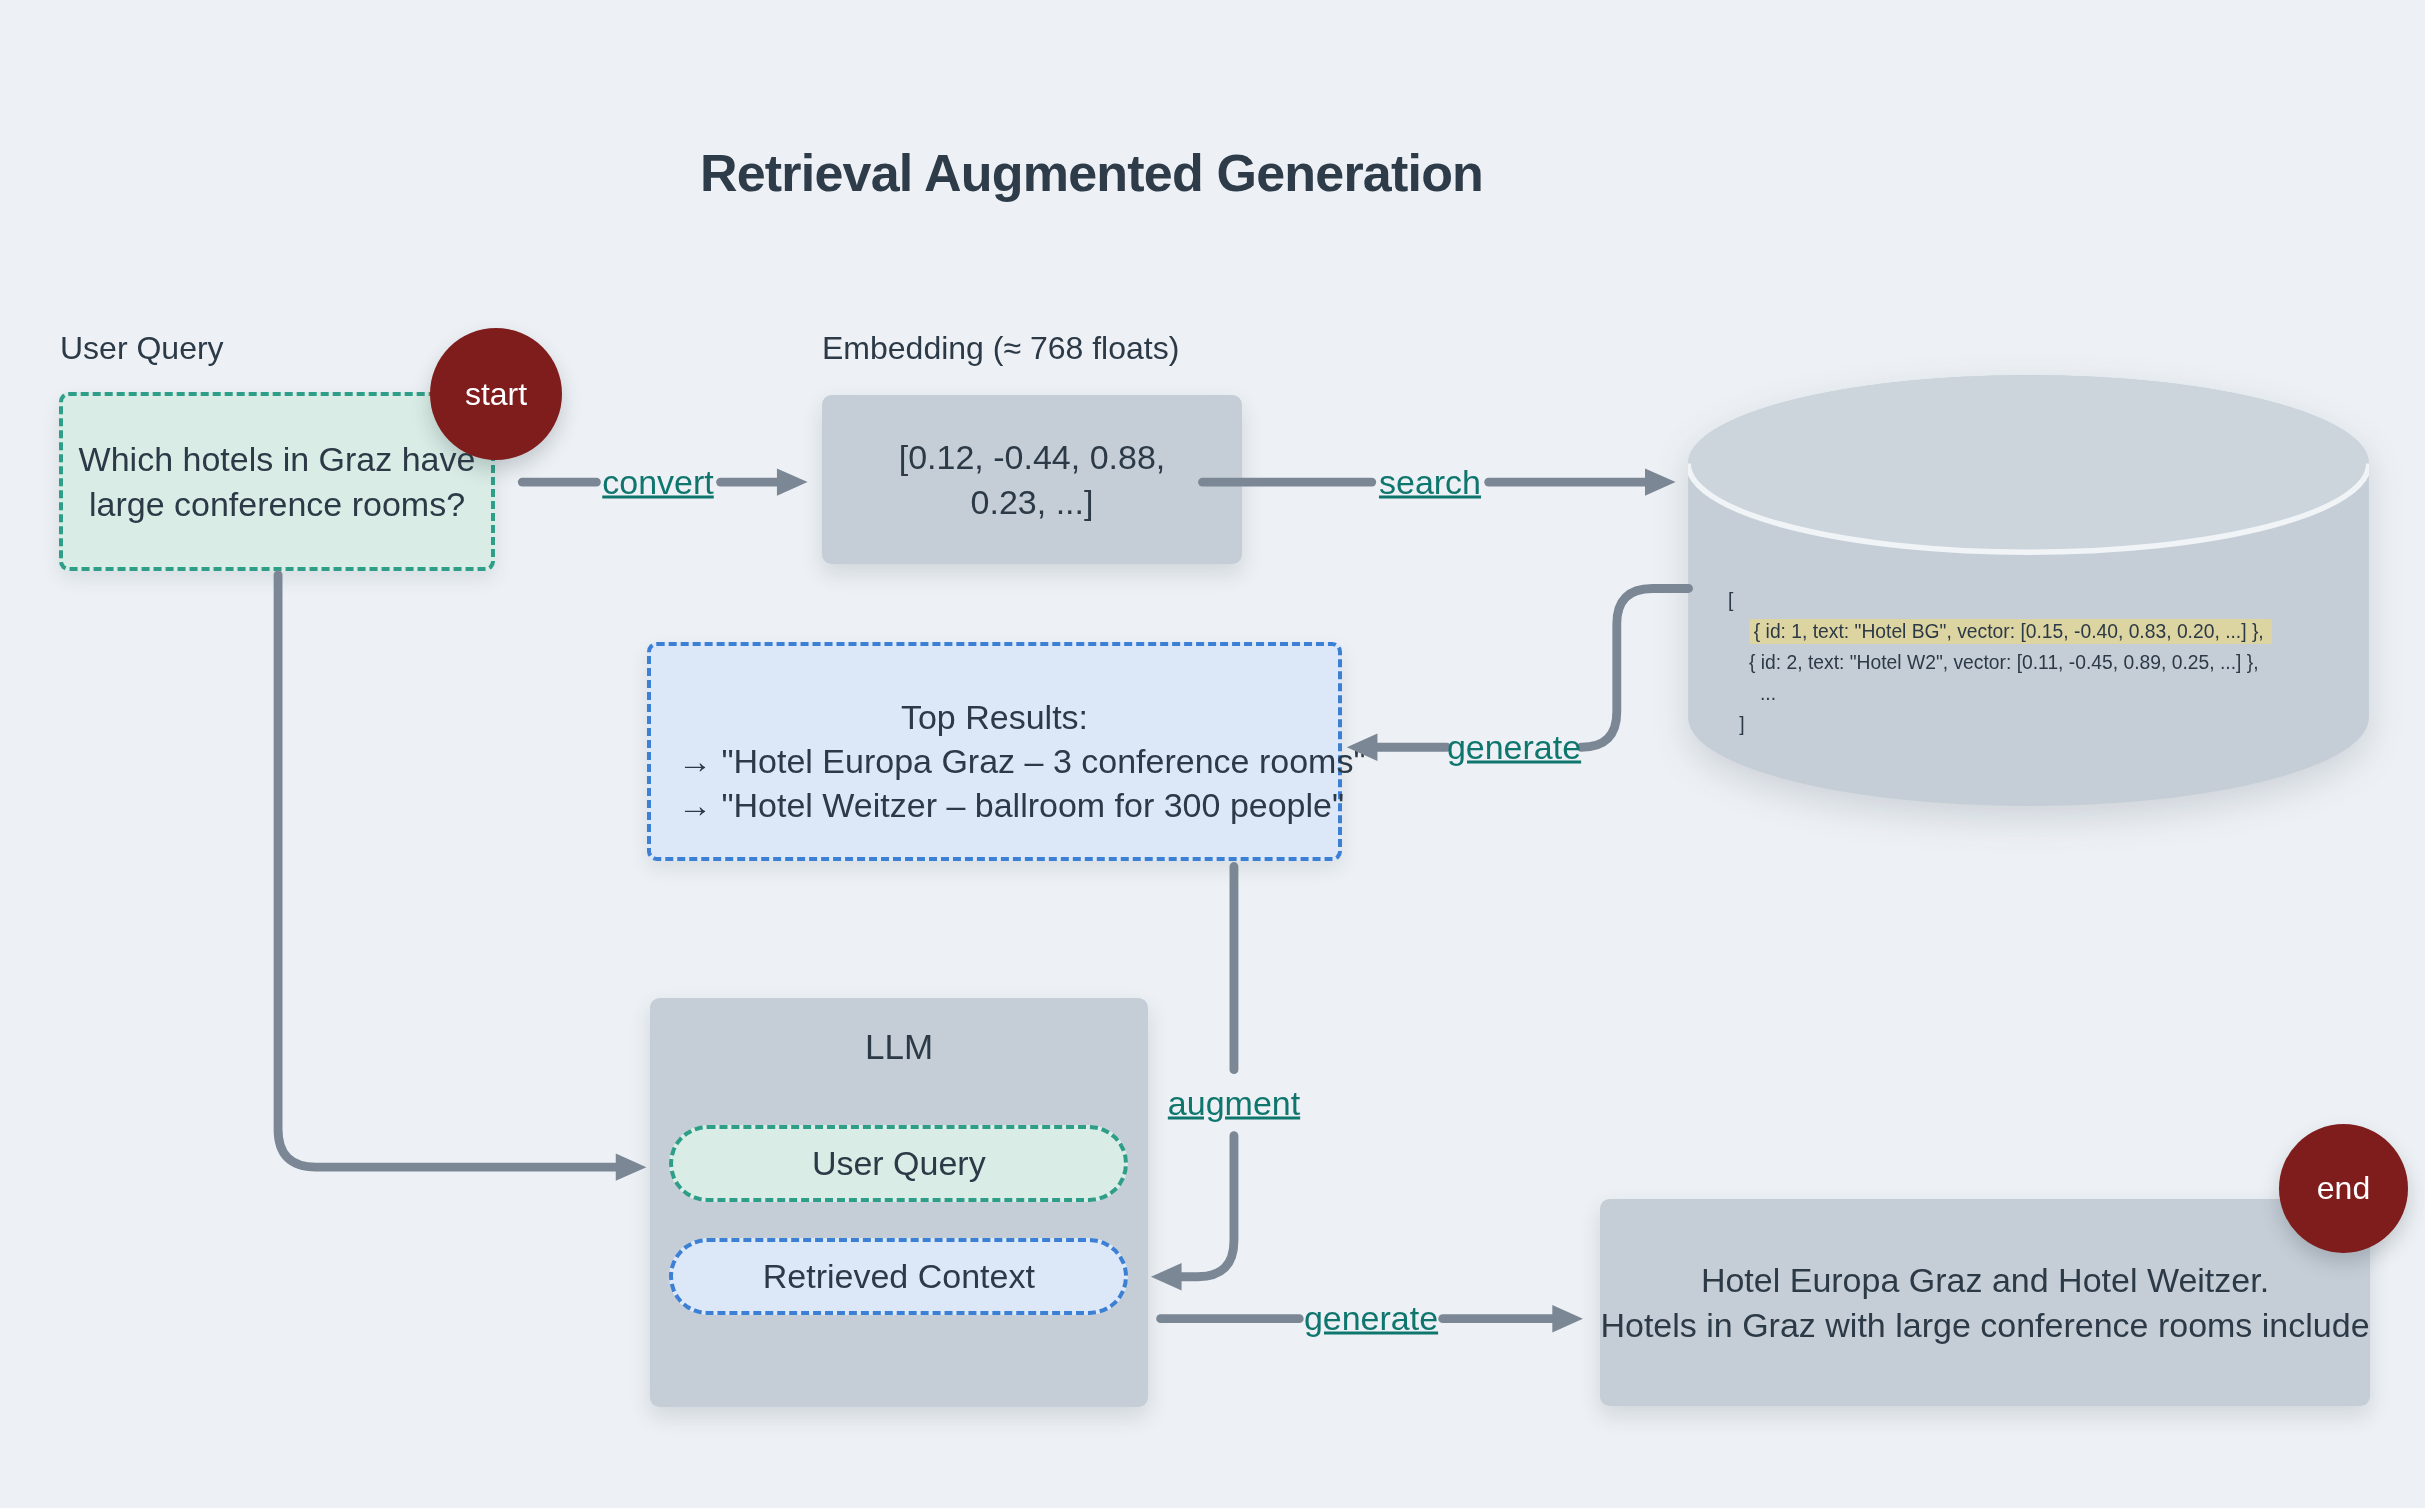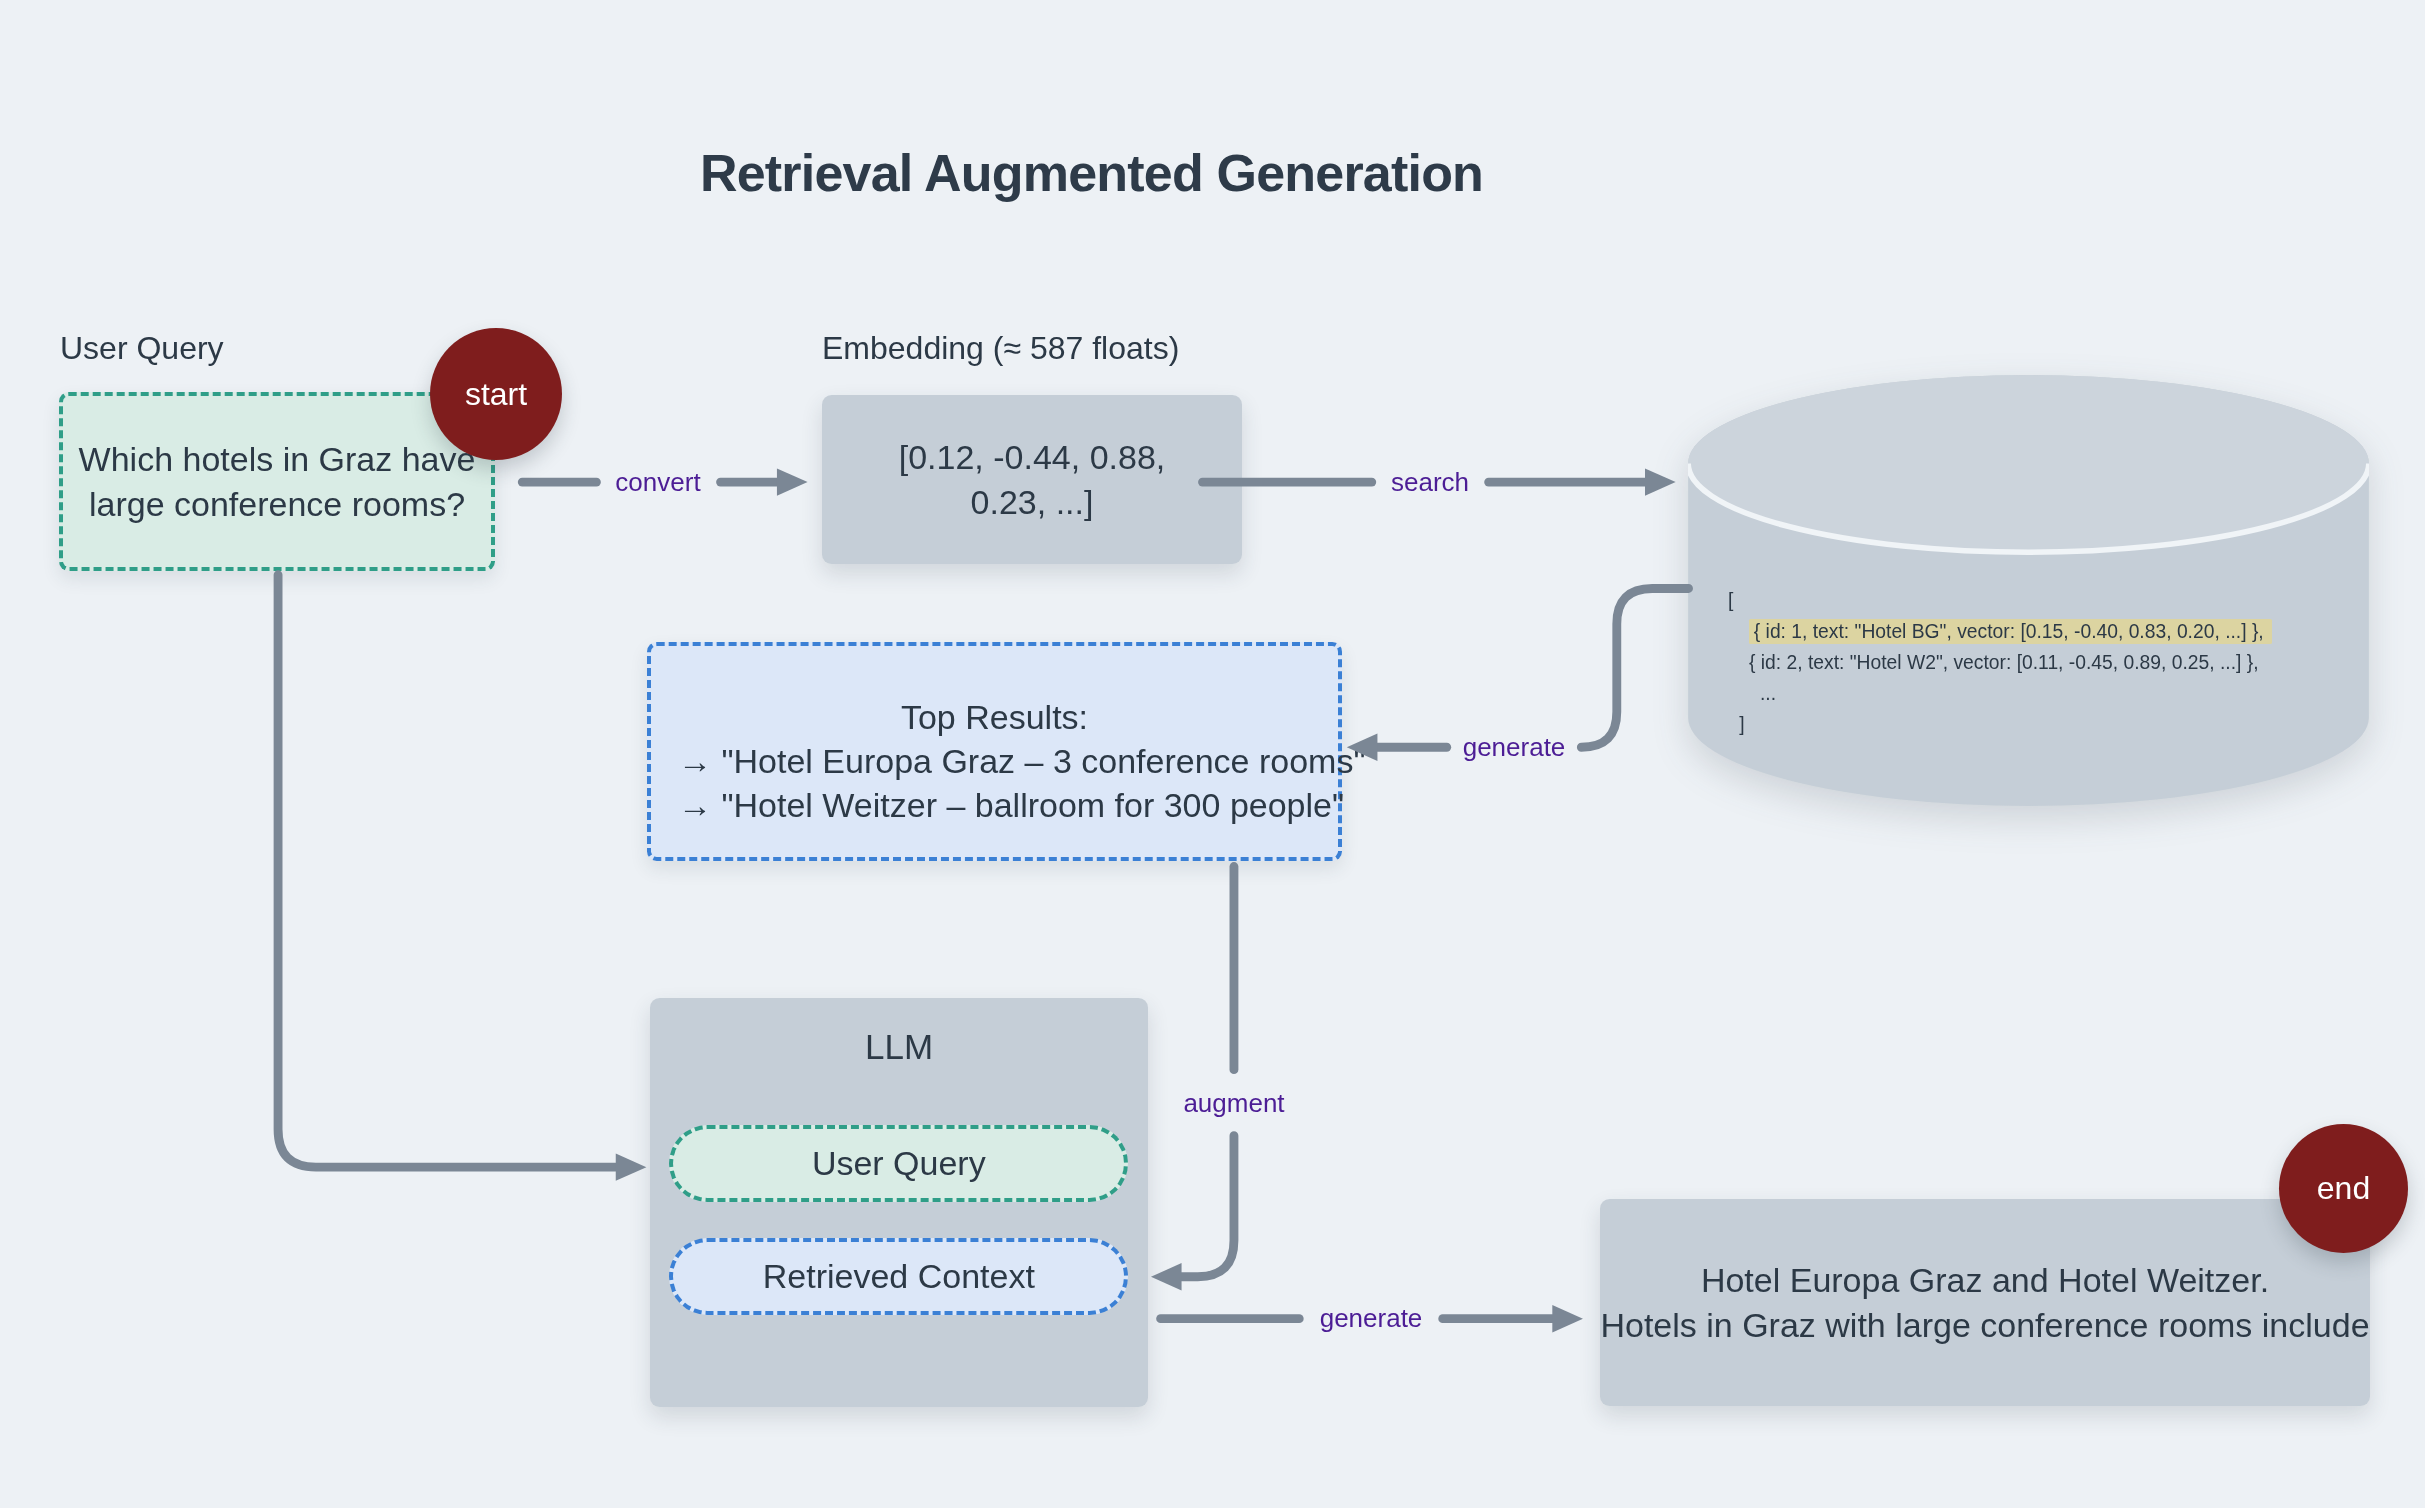--- a/index.html
+++ b/index.html
@@ -25,21 +25,21 @@
     width:100%;height:100%;font-size:34px;font-weight:500;line-height:45px;text-align:center;
   }
   .circle{
     position:absolute;border-radius:50%;background:#7f1d1d;color:#ffffff;
     display:flex;align-items:center;justify-content:center;
     font-size:32px;font-weight:500;z-index:7;
     box-shadow:0 9.7px 19.3px rgba(44,57,70,.22);
   }
   .edge-label{
     position:absolute;transform:translate(-50%,-50%);
-    font-size:26px;font-weight:500;color:#4c1d95;white-space:nowrap;z-index:6;
+    font-size:34px;font-weight:500;color:#0f766e;white-space:nowrap;z-index:6;text-decoration:underline;
   }
   #edges{position:absolute;left:0;top:0;z-index:5;pointer-events:none;}
   
   #cylinder-wrap{position:absolute;left:1688px;top:375px;width:681px;height:431px;}
   #cylinder-wrap svg{filter:drop-shadow(0 13px 17.7px rgba(44,57,70,.16));}
   .vdb-title{
     position:absolute;left:0;top:152px;width:100%;text-align:center;
     font-size:34px;font-weight:500;color:#2c3946;
   }
   .code-block{
@@ -105,21 +105,21 @@
   <div class="box mint" style="left:59px;top:392px;width:436px;height:179px;">
     <div class="center-lines">
       <div>Which hotels in Graz have</div>
       <div>large conference rooms?</div>
     </div>
   </div>
   <div class="circle" style="left:430px;top:328px;width:132px;height:132px;">
     <span>start</span>
   </div>
 
-  <div class="section-label" style="left:822px;top:330px;">Embedding (≈ 587 floats)</div>
+  <div class="section-label" style="left:822px;top:330px;">Embedding (≈ 768 floats)</div>
   <div class="box gray" style="left:822px;top:395px;width:420px;height:169px;">
     <div class="center-lines">
       <div>[0.12, -0.44, 0.88,</div>
       <div>0.23, ...]</div>
     </div>
   </div>
 
   <div id="cylinder-wrap">
     <svg width="681" height="431" viewBox="0 0 845 535">
       <path d="M0 110 A422.5 110 0 0 1 845 110 L845 425 A422.5 110 0 0 1 0 425 Z" fill="#c5ced7"></path>

